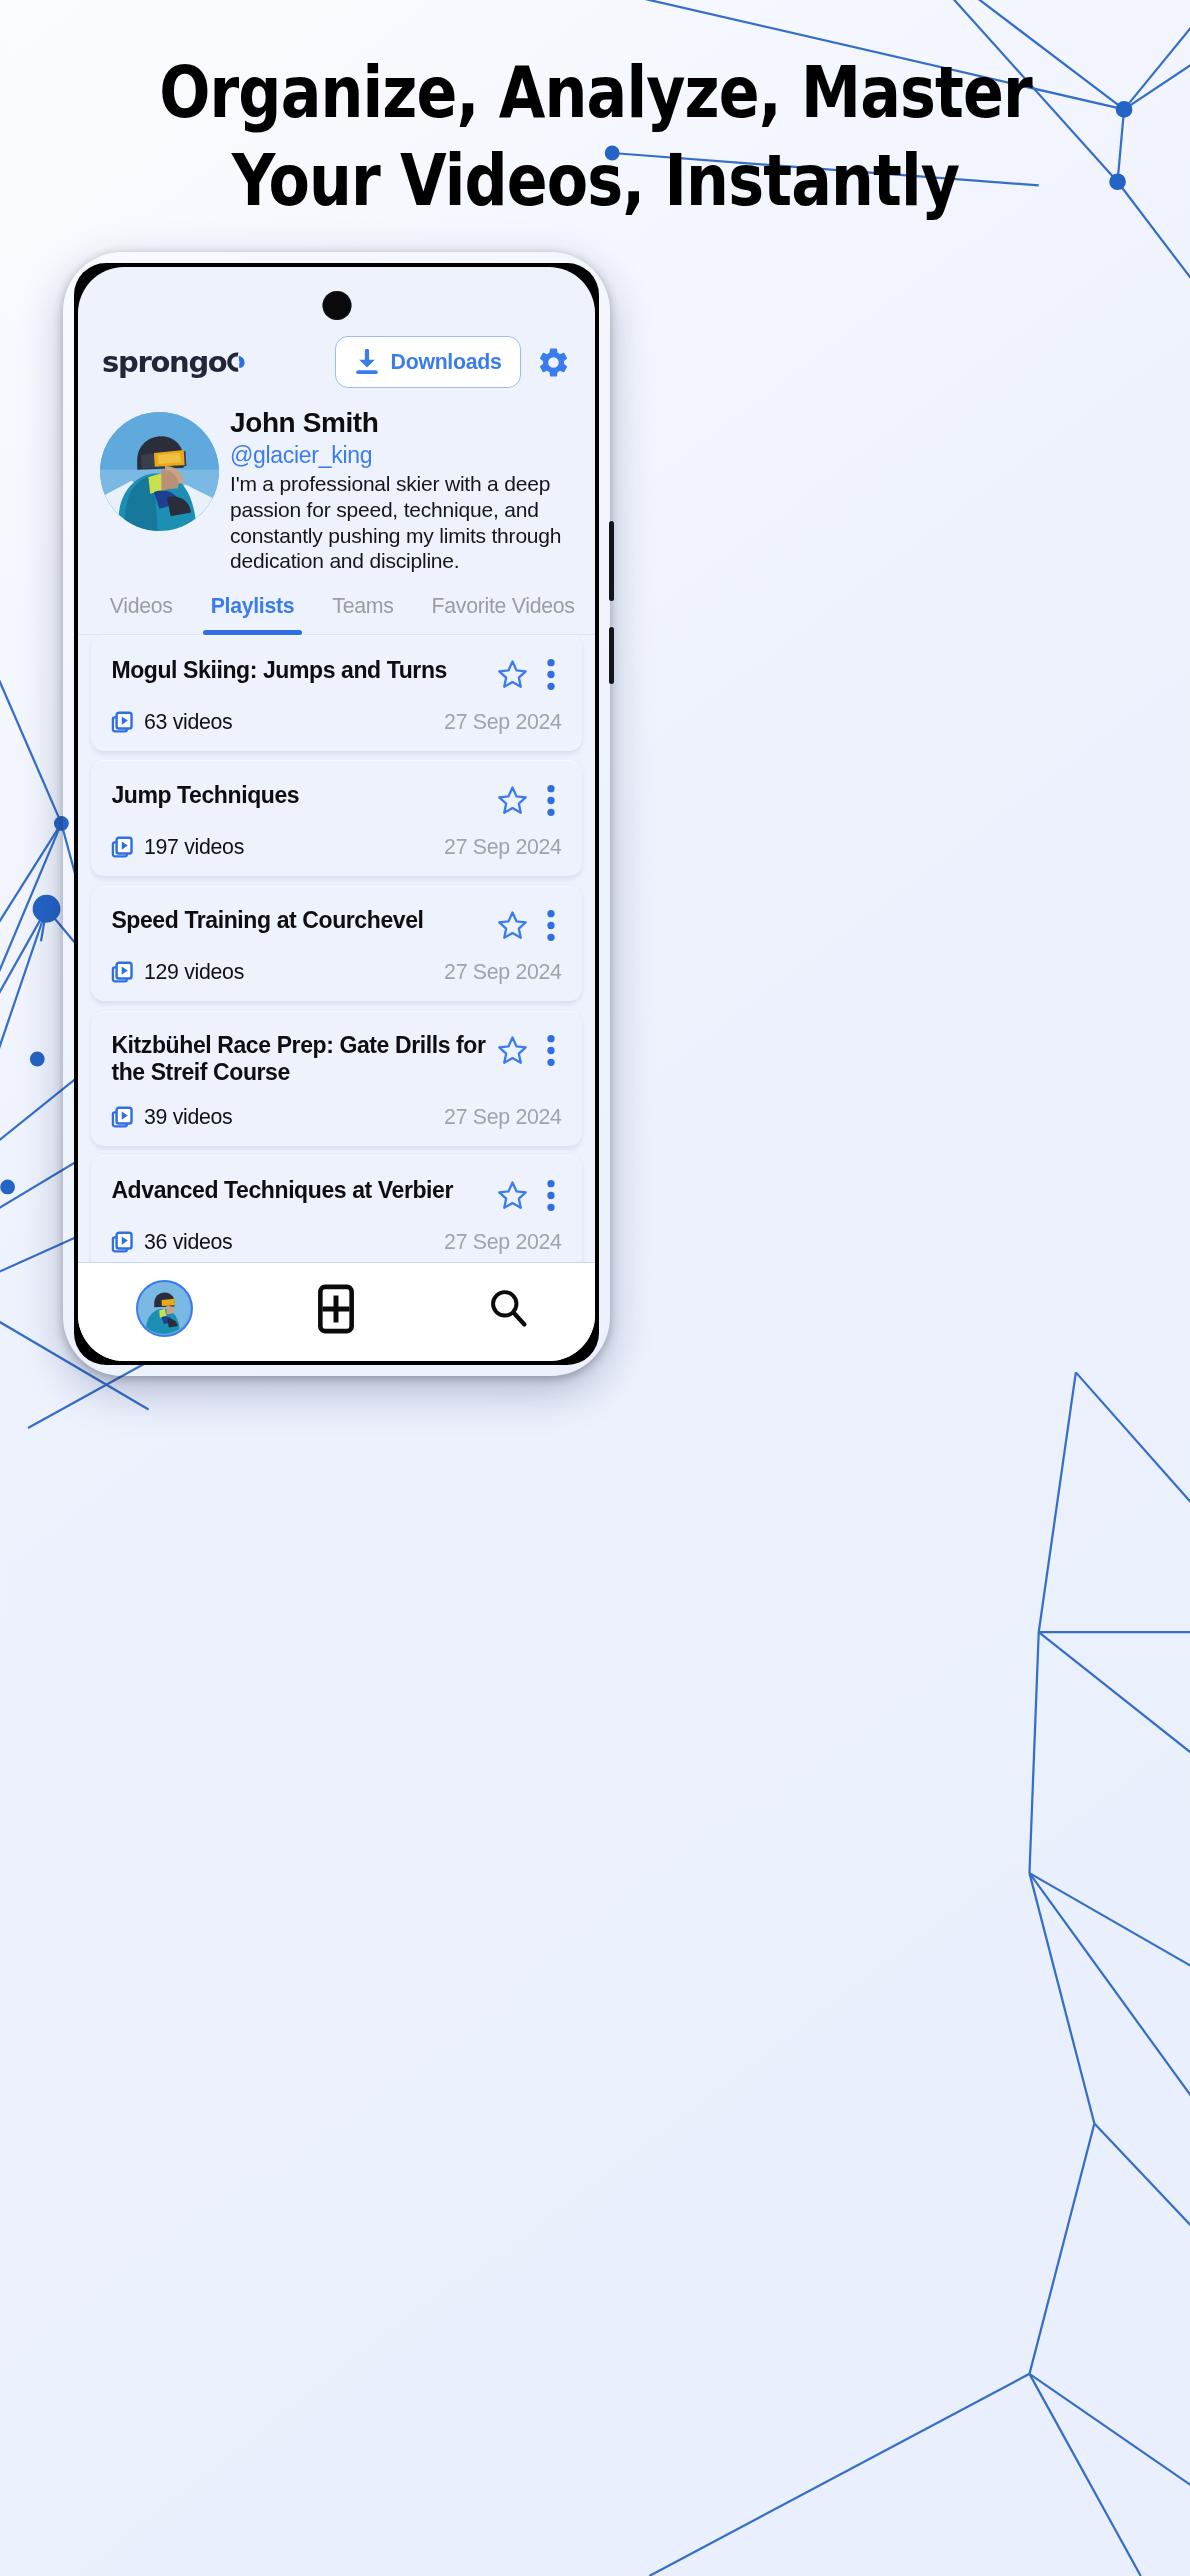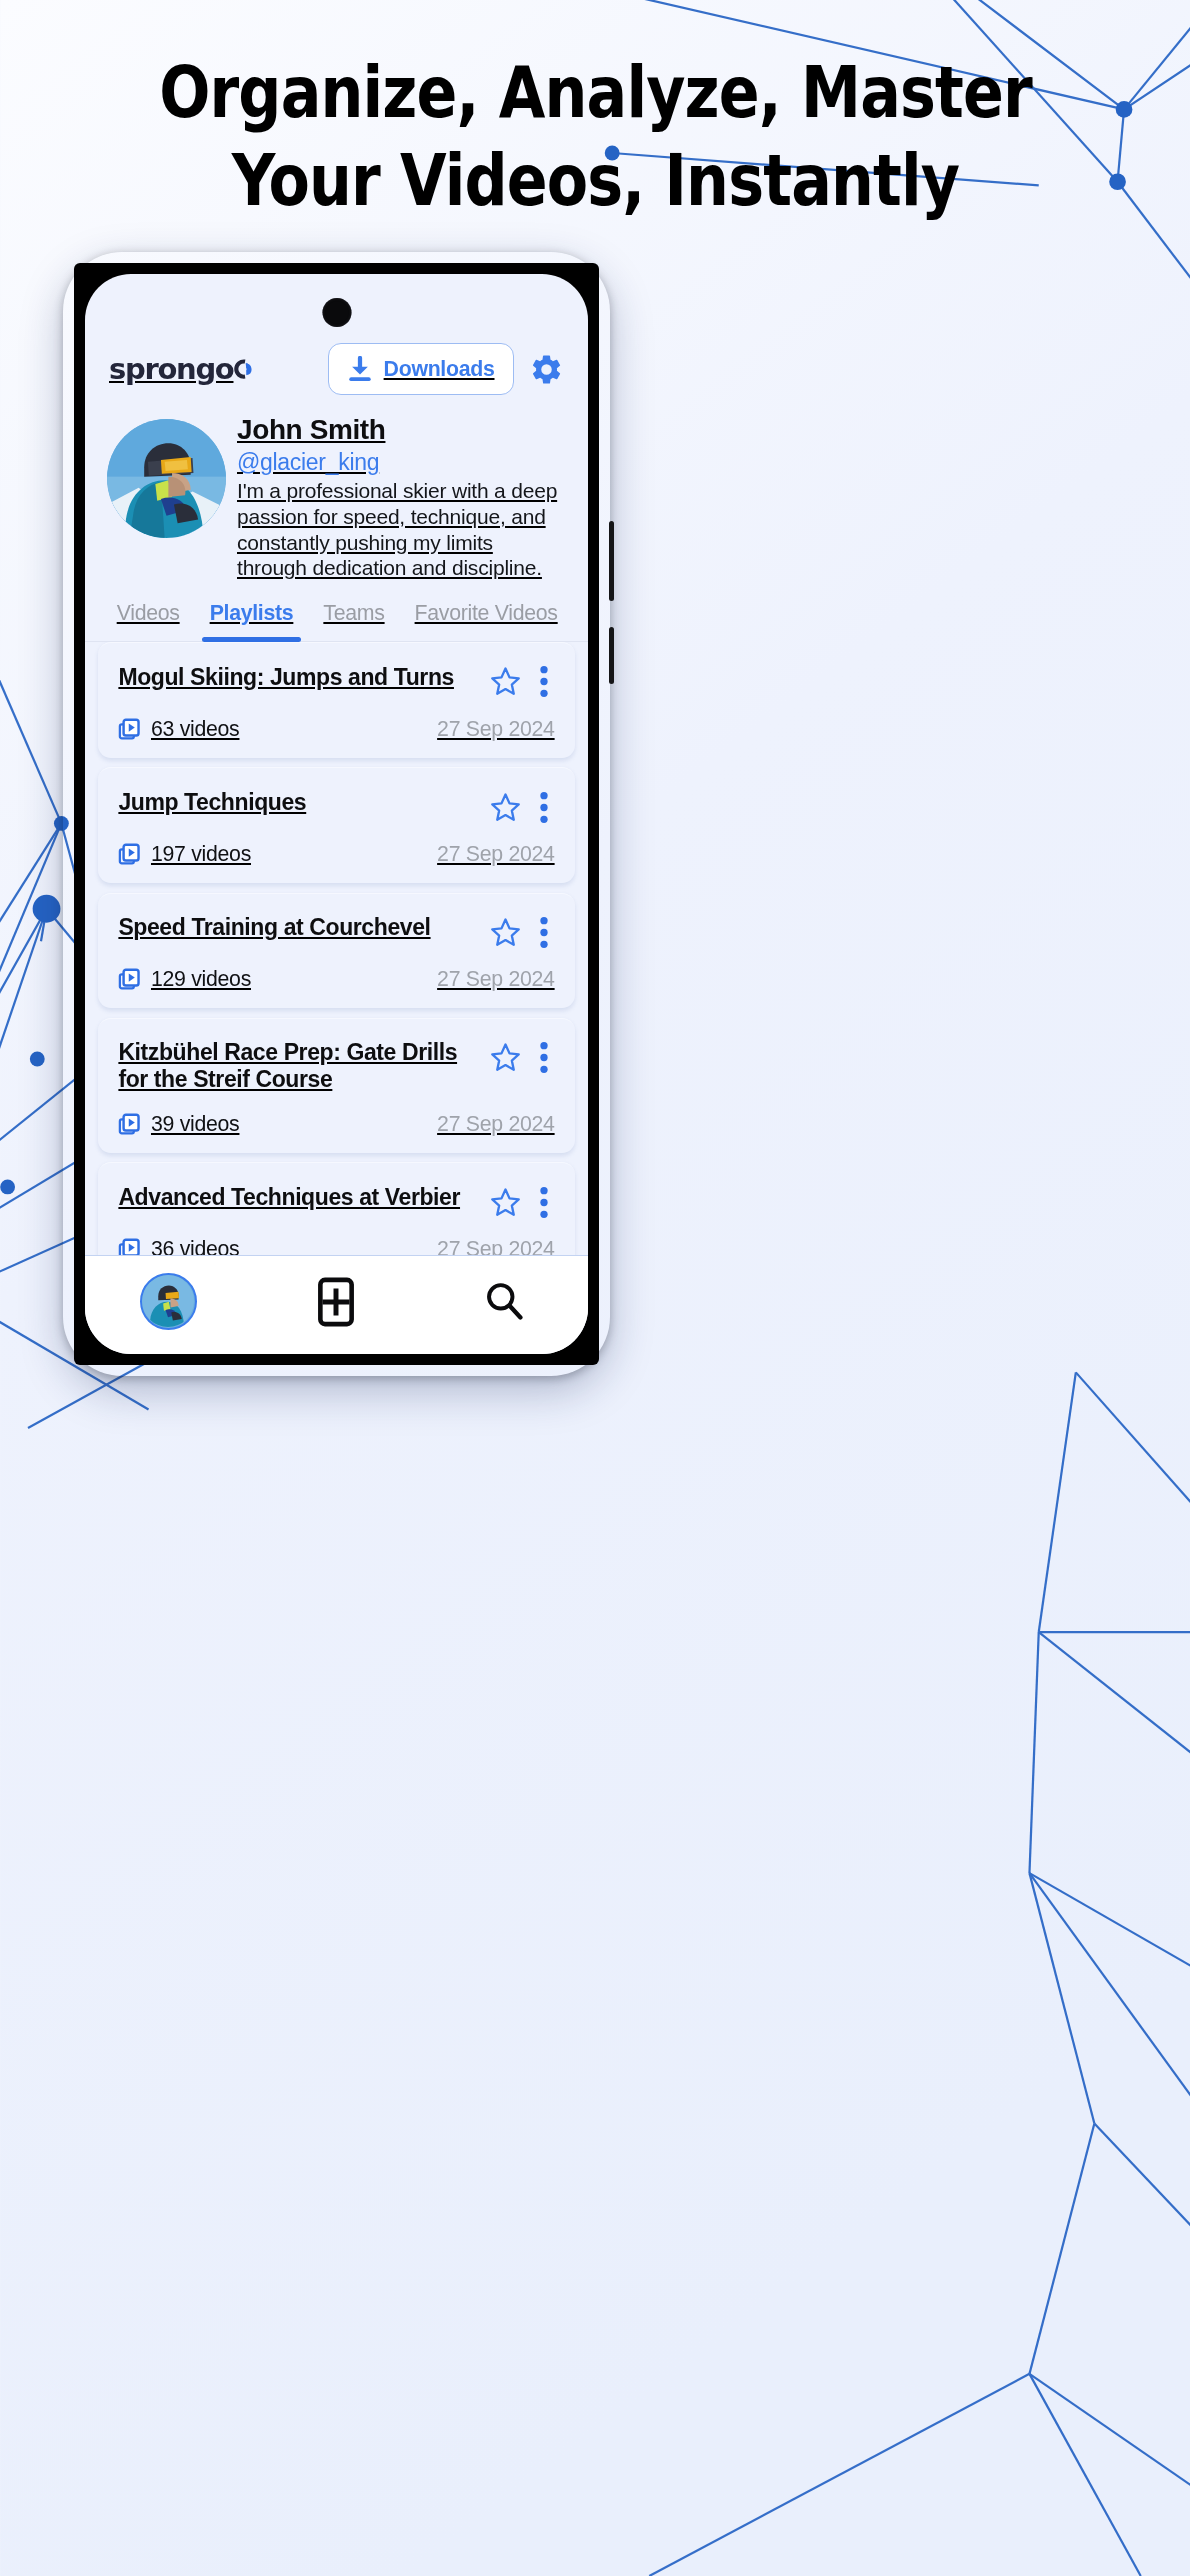--- a/index.html
+++ b/index.html
@@ -34,25 +34,24 @@
     left:63px; top:252px;
     width:547px; height:1124px;
     border-radius:59px;
     background:linear-gradient(100deg,#ララ 0%,#1b1b1d 0%,#3a3a3d 3%,#121214 8%,#0d0d0f 50%,#141416 92%,#46464a 97%,#1d1d1f 100%);
     box-shadow:0 15px 43px rgba(20,40,90,0.28), 0 2.8px 9.3px rgba(0,0,0,0.25);
     padding:11px;
   }
   .phone-inner {
     position:relative;
     width:100%; height:100%;
-    border-radius:6px;
+    border-radius:32px;
     background:#000;
-    padding:11px;
+    padding:4px;
     overflow:hidden;
-    text-decoration:underline;
   }
   .screen {
     position:relative;
     width:100%; height:100%;
     border-radius:46px;
     background:#eef2fd;
     overflow:hidden;
     display:flex; flex-direction:column;
   }
   .camera {
@@ -98,21 +97,21 @@
   .pinfo { flex:1; min-width:0; padding-top:3.7px; }
   .pname { font-size:28px; font-weight:bold; color:#0e0e10; letter-spacing:-0.4px; }
   .phandle { font-size:23px; color:#3b7cec; margin-top:3.7px; letter-spacing:-0.3px; }
   .pbio {
     font-size:21px; color:#14161a; line-height:1.22; margin-top:2px;
     letter-spacing:-0.2px;
   }
 
   
   .tabs {
-    display:flex; align-items:flex-end; gap:0;
+    display:flex; align-items:flex-end; gap:8px;
     padding:20.4px 16.7px 0 16.7px;
     border-bottom:1.1px solid #dfe4f2;
   }
   .tab {
     font-size:21.3px; color:#9a9da4; padding:0 15px 15px 15px;
     position:relative; white-space:nowrap; letter-spacing:-0.3px;
   }
   .tab.active { color:#3b7cec; font-weight:bold; }
   .tab.active:after {
     content:""; position:absolute; left:7.4px; right:7.4px; bottom:-0.9px;

